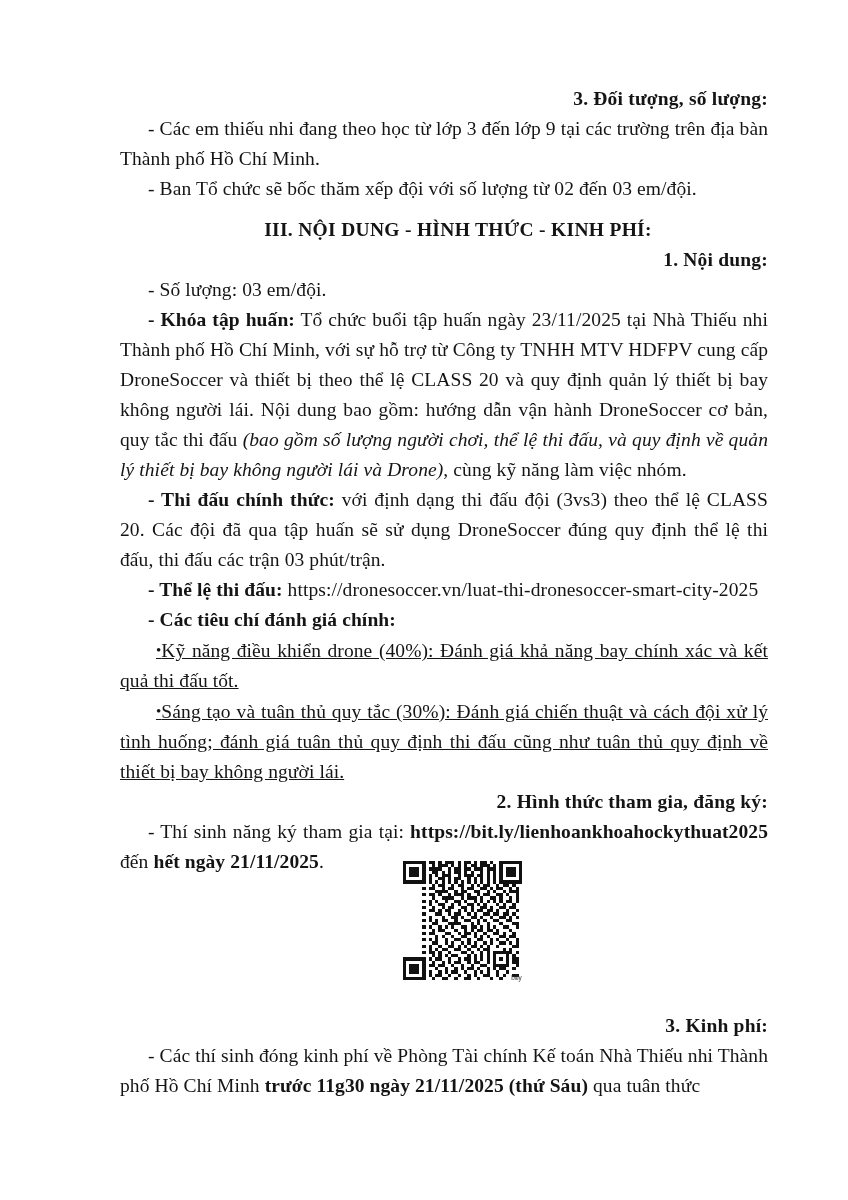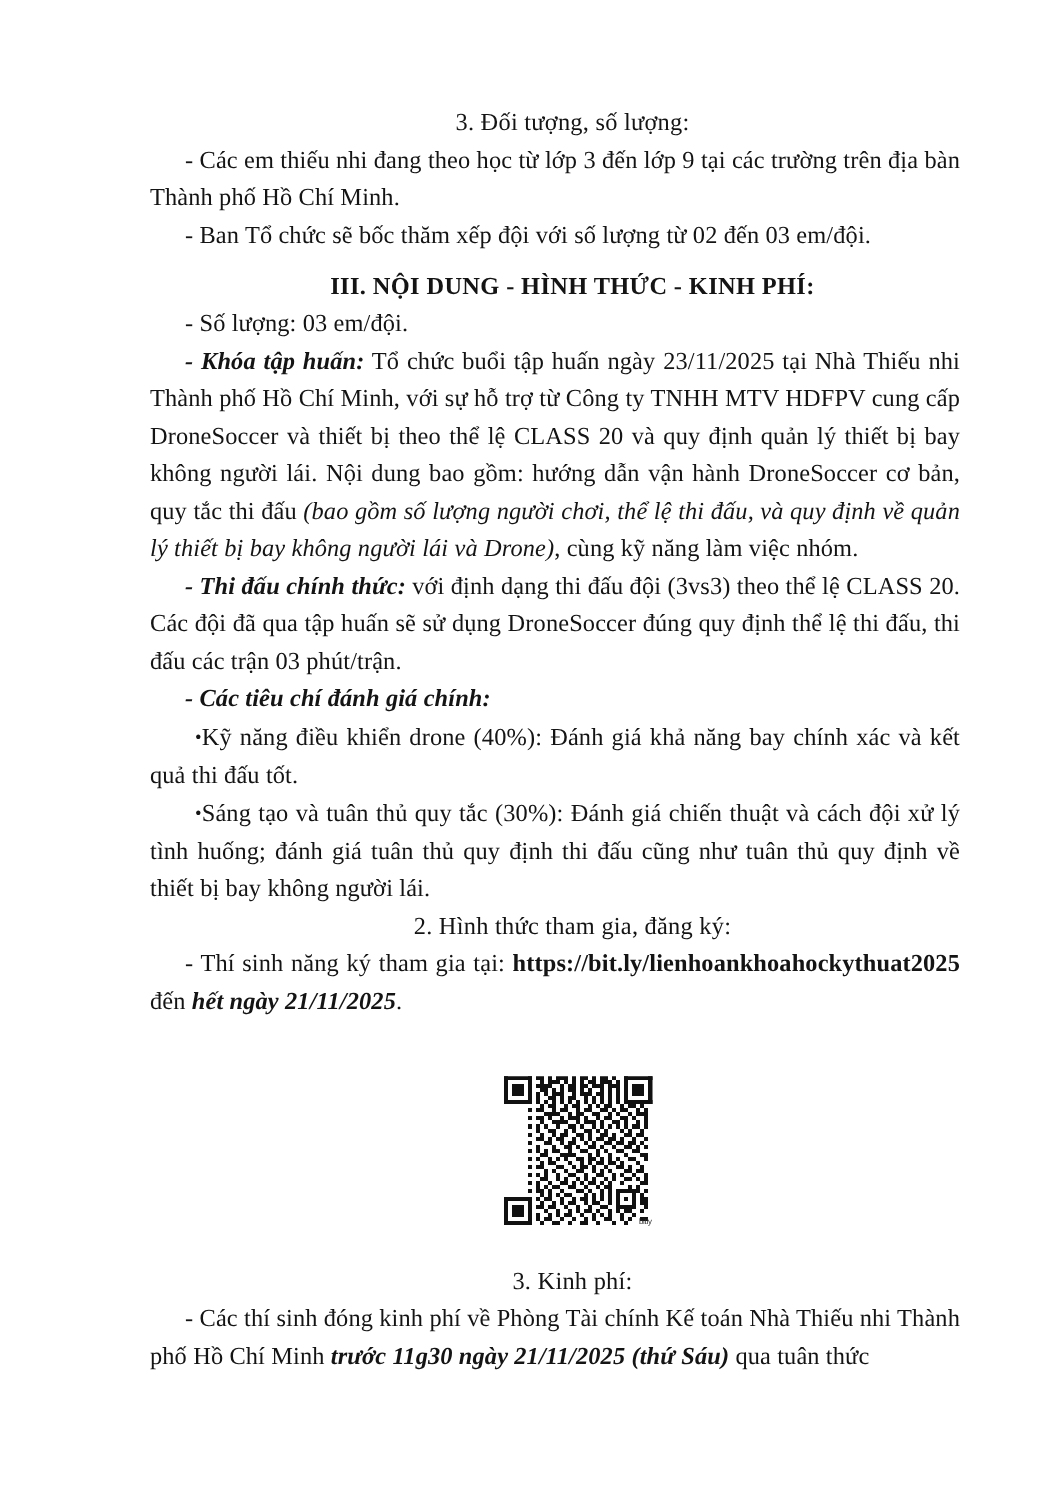--- a/index.html
+++ b/index.html
@@ -25,41 +25,41 @@
   p {
     margin: 0;
     font-size: 19.5px;
     line-height: 30px;
     text-align: justify;
     text-justify: inter-word;
     color: #141414;
     letter-spacing: 0.1px;
   }
   p.heading {
-    font-weight: normal;
+    font-weight: bold;
     text-indent: 28px;
-    text-align: center;
+    text-align: right;
     letter-spacing: 0.2px;
   }
   p.roman-heading {
     font-weight: bold;
     text-indent: 28px;
     text-align: center;
     letter-spacing: 0.3px;
   }
   p.para {
     text-indent: 28px;
   }
   p.bullet {
     text-indent: 36px;
+    text-decoration: underline;
   }
   .sp-before-roman { height: 11px; }
   b.bi {
     font-weight: bold;
-    font-style: italic;
   }
   i.it { font-style: italic; }
   b.bd { font-weight: bold; }
   .bullet-dot {
     font-size: 15px;
     vertical-align: 2px;
   }
   .qr-wrap {
     position: absolute;
     left: 403px;
@@ -96,27 +96,29 @@
     <p class="heading">3. Đối tượng, số lượng:</p>
 
     <p class="para">- Các em thiếu nhi đang theo học từ lớp 3 đến lớp 9 tại các trường trên địa bàn Thành phố Hồ Chí Minh.</p>
 
     <p class="para">- Ban Tổ chức sẽ bốc thăm xếp đội với số lượng từ 02 đến 03 em/đội.</p>
 
     <div class="sp-before-roman"></div>
 
     <p class="roman-heading">III. NỘI DUNG - HÌNH THỨC - KINH PHÍ:</p>
 
+    <p class="heading">1. Nội dung:</p>
 
     <p class="para">- Số lượng: 03 em/đội.</p>
 
     <p class="para"><b class="bi">- Khóa tập huấn:</b><span> Tổ chức buổi tập huấn ngày 23/11/2025 tại Nhà Thiếu nhi Thành phố Hồ Chí Minh, với sự hỗ trợ từ Công ty TNHH MTV HDFPV cung cấp DroneSoccer và thiết bị theo thể lệ CLASS 20 và quy định quản lý thiết bị bay không người lái. Nội dung bao gồm: hướng dẫn vận hành DroneSoccer cơ bản, quy tắc thi đấu </span><i class="it">(bao gồm số lượng người chơi, thể lệ thi đấu, và quy định về quản lý thiết bị bay không người lái và Drone)</i><span>, cùng kỹ năng làm việc nhóm.</span></p>
 
     <p class="para"><b class="bi">- Thi đấu chính thức:</b><span> với định dạng thi đấu đội (3vs3) theo thể lệ CLASS 20. Các đội đã qua tập huấn sẽ sử dụng DroneSoccer đúng quy định thể lệ thi đấu, thi đấu các trận 03 phút/trận.</span></p>
 
+    <p class="para"><b class="bi">- Thể lệ thi đấu:</b><span> https://dronesoccer.vn/luat-thi-dronesoccer-smart-city-2025</span></p>
 
     <p class="para"><b class="bi">- Các tiêu chí đánh giá chính:</b></p>
 
     <p class="bullet"><span class="bullet-dot">•</span><span>Kỹ năng điều khiển drone (40%): Đánh giá khả năng bay chính xác và kết quả thi đấu tốt.</span></p>
 
 
     <p class="bullet"><span class="bullet-dot">•</span><span>Sáng tạo và tuân thủ quy tắc (30%): Đánh giá chiến thuật và cách đội xử lý tình huống; đánh giá tuân thủ quy định thi đấu cũng như tuân thủ quy định về thiết bị bay không người lái.</span></p>
 
     <p class="heading">2. Hình thức tham gia, đăng ký:</p>
 

